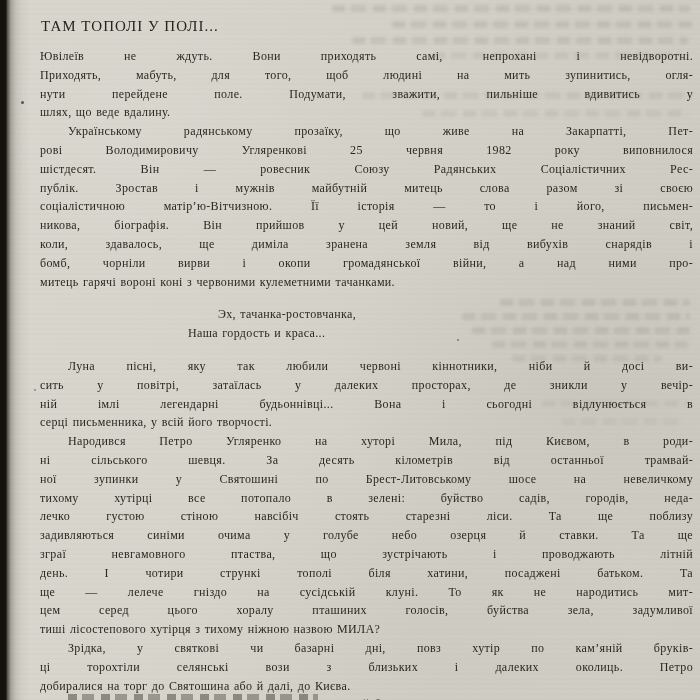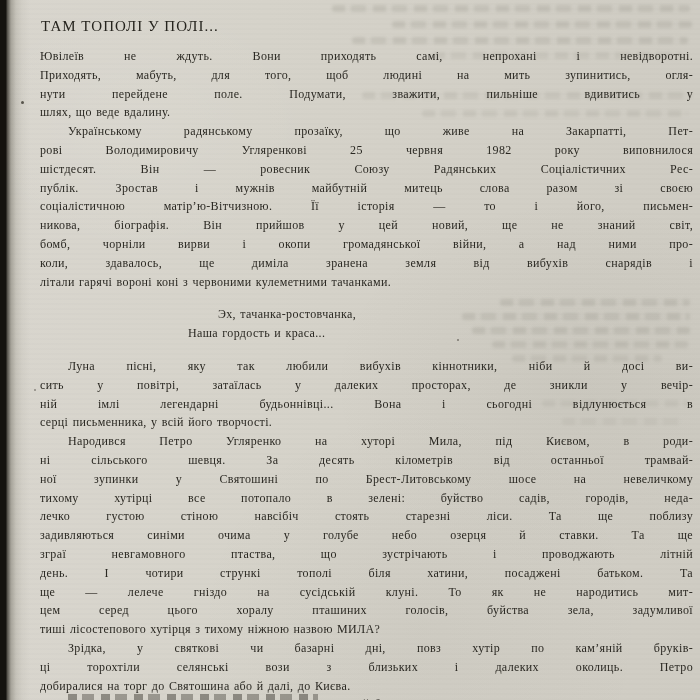--- a/index.html
+++ b/index.html
@@ -97,30 +97,30 @@
           <div class="line">нути перейдене поле. Подумати, зважити, пильніше вдивитись у</div>
           <div class="line last">шлях, що веде вдалину.</div>
         </div>
         <div class="paragraph indent">
           <div class="line">Українському радянському прозаїку, що живе на Закарпатті, Пет-</div>
           <div class="line">рові Володимировичу Угляренкові 25 червня 1982 року виповнилося</div>
           <div class="line">шістдесят. Він — ровесник Союзу Радянських Соціалістичних Рес-</div>
           <div class="line">публік. Зростав і мужнів майбутній митець слова разом зі своєю</div>
           <div class="line">соціалістичною матір’ю-Вітчизною. Її історія — то і його, письмен-</div>
           <div class="line">никова, біографія. Він прийшов у цей новий, ще не знаний світ,</div>
+          <div class="line">коли, здавалось, ще диміла зранена  земля від вибухів снарядів і</div>
           <div class="line">бомб, чорніли вирви і окопи громадянської війни, а над ними про-</div>
-          <div class="line">коли, здавалось, ще диміла зранена  земля від вибухів снарядів і</div>
-          <div class="line last">літали гарячі вороні коні з червоними кулеметними тачанками.</div>
+          <div class="line last">митець гарячі вороні коні з червоними кулеметними тачанками.</div>
         </div>
         <div class="verse">
           <div class="line">Эх, тачанка-ростовчанка,</div>
           <div class="line last">Наша гордость и краса...</div>
         </div>
         <div class="paragraph indent">
-          <div class="line">Луна пісні, яку так любили вибухів кіннотники, ніби й досі ви-</div>
+          <div class="line">Луна пісні, яку так любили червоні кіннотники, ніби й досі ви-</div>
           <div class="line">сить у повітрі, затаїлась у далеких просторах, де зникли у вечір-</div>
           <div class="line">ній імлі легендарні будьоннівці... Вона і сьогодні відлунюється в</div>
           <div class="line last">серці письменника, у всій його творчості.</div>
         </div>
         <div class="paragraph indent">
           <div class="line">Народився Петро Угляренко на хуторі Мила, під Києвом, в роди-</div>
           <div class="line">ні сільського шевця. За десять кілометрів від останньої трамвай-</div>
           <div class="line">ної зупинки у Святошині по Брест-Литовському шосе на невеличкому</div>
           <div class="line">тихому хутірці все потопало в зелені: буйство садів, городів, неда-</div>
           <div class="line">лечко густою стіною навсібіч стоять старезні ліси. Та ще поблизу</div>

